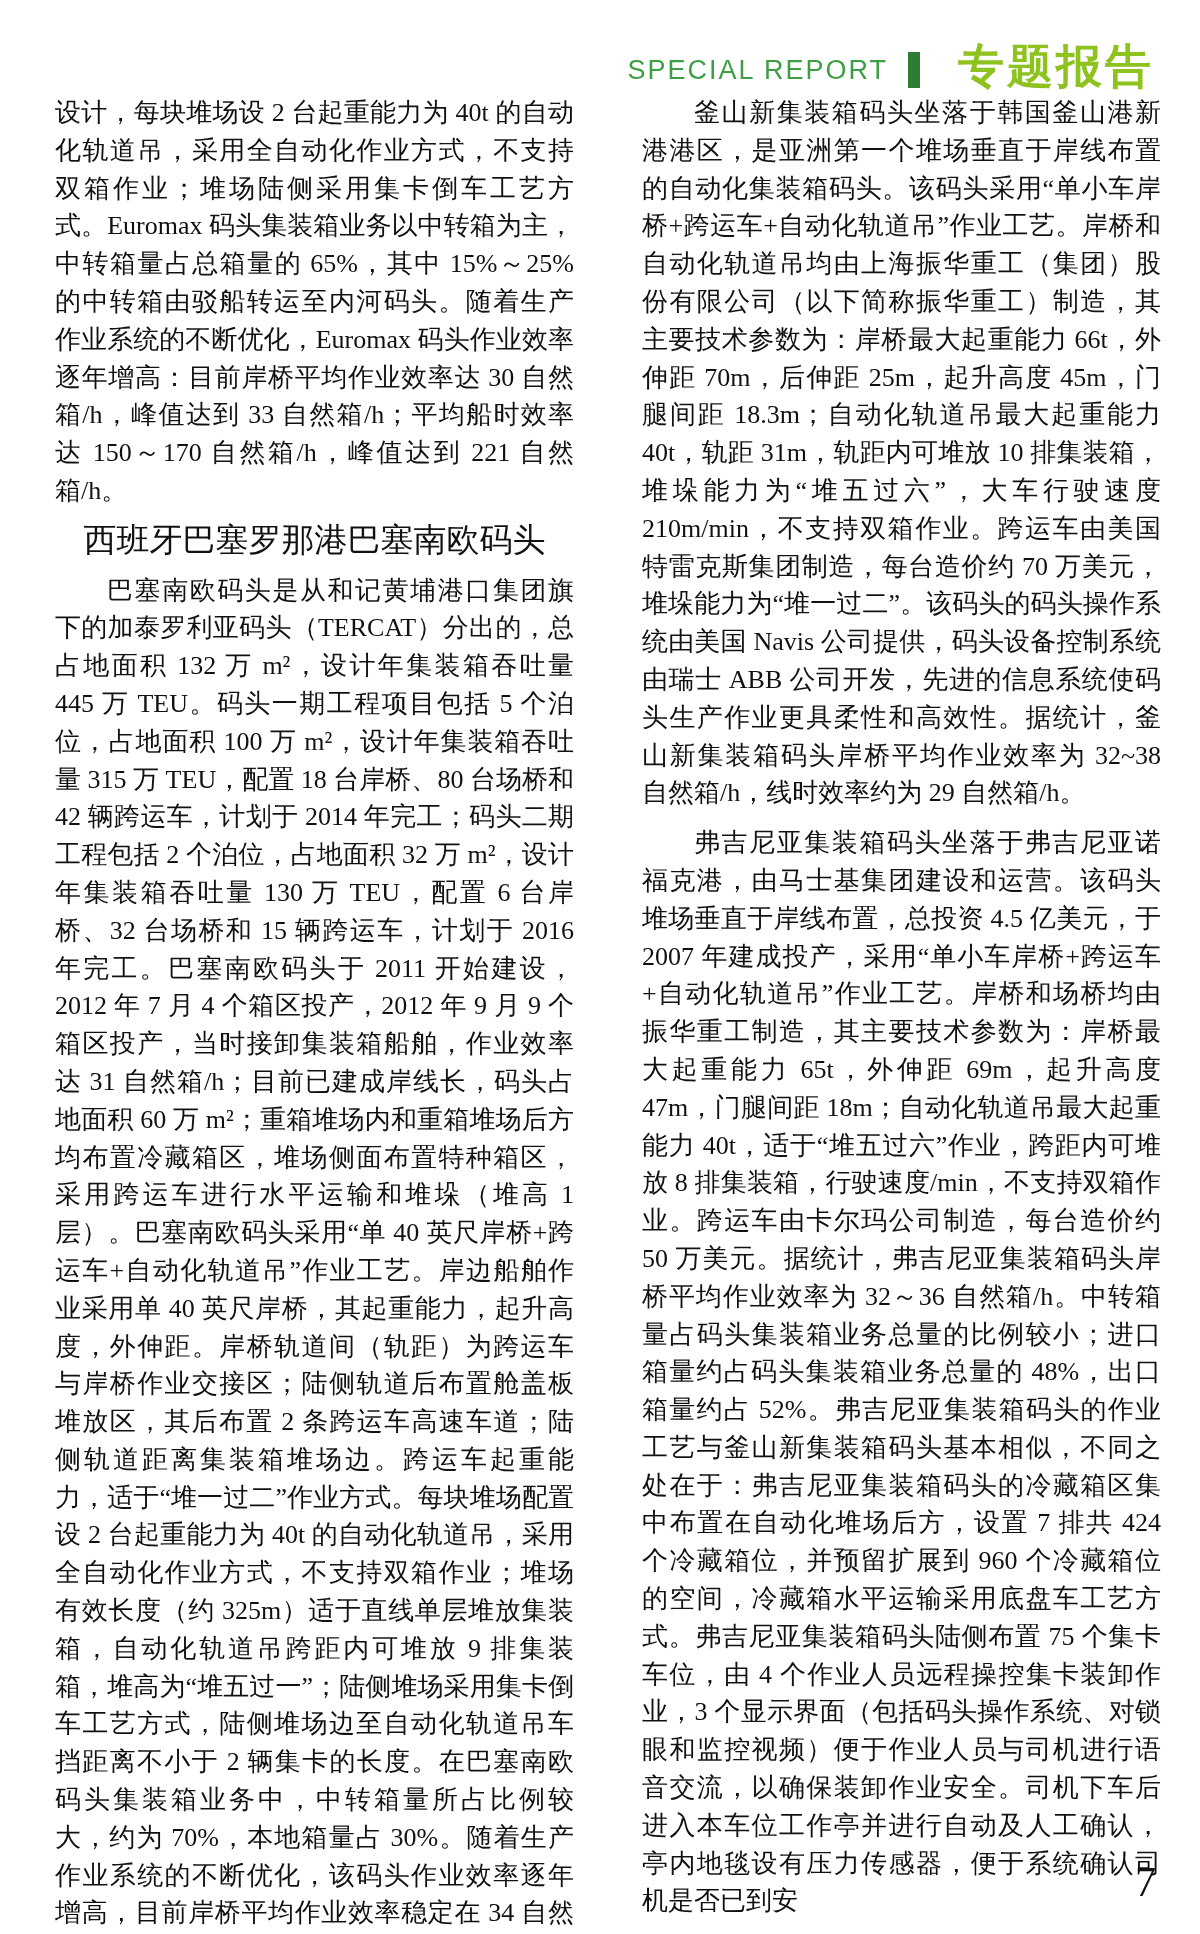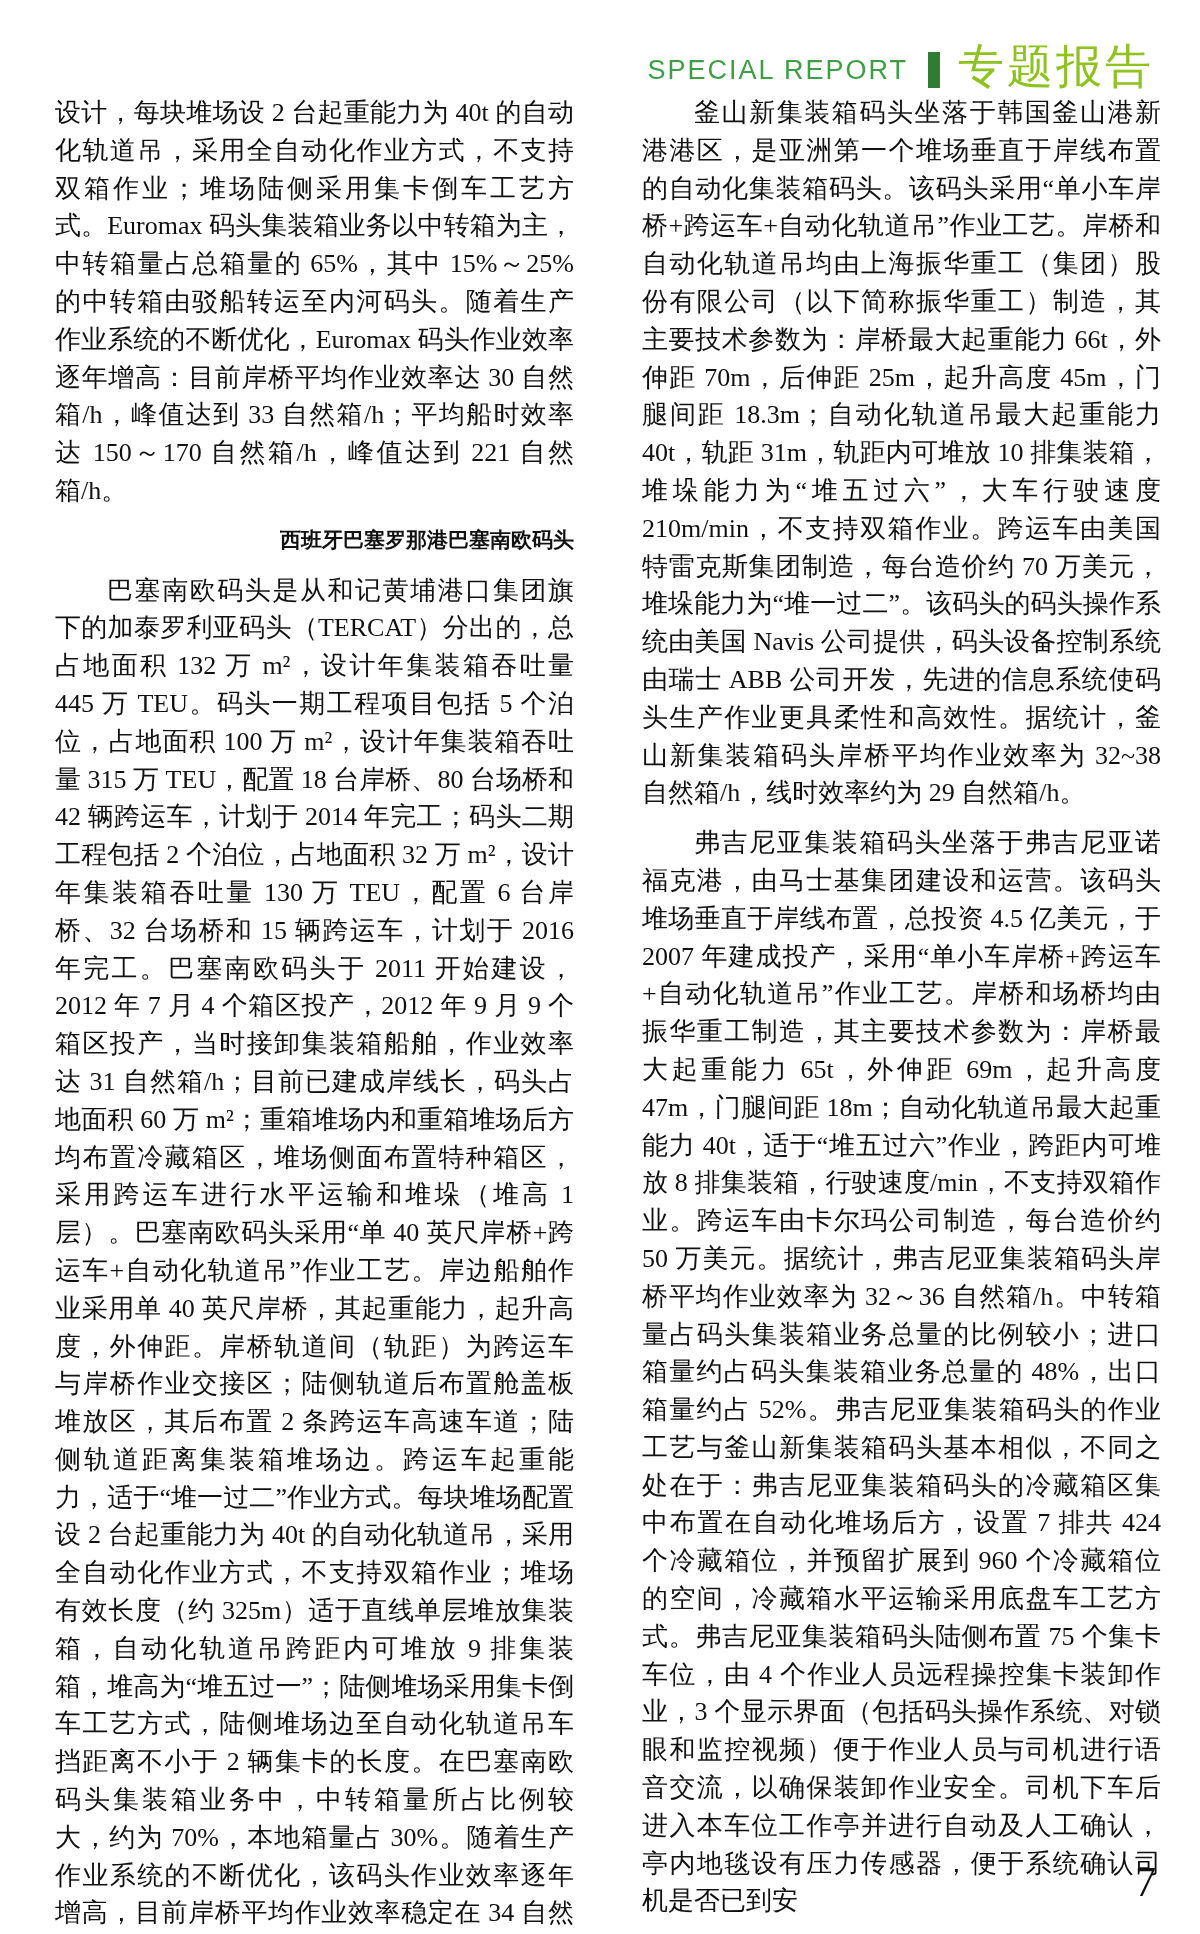--- a/index.html
+++ b/index.html
@@ -37,24 +37,25 @@
   .header-divider{
     width:4px;
     height:36px;
     background:#2f7d35;
     margin:0 12px 0 14px;
     transform:translateY(3px);
   }
   .report-zh{
     font-family:"Liberation Sans","DejaVu Sans",sans-serif;
     font-size:46px;
-    font-weight:normal;
+    font-weight:bold;
     letter-spacing:3px;
     color:var(--title-green);
     white-space:nowrap;
+    margin-left:20px;
   }
   
   .columns{
     position:absolute;
     top:64px;
     left:25px;
     width:1130px;
     display:flex;
     gap:44px;
   }
@@ -64,24 +65,24 @@
   }
   .body{
     font-size:26px;
     line-height:37.8px;
     text-align:justify;
     text-justify:inter-ideograph;
     color:var(--ink);
   }
   .body.indent{text-indent:2em;}
   .heading{
-    font-size:21px;
+    font-size:33px;
     line-height:37.8px;
-    font-weight:bold;
-    text-align:right;
+    font-weight:normal;
+    text-align:center;
     color:var(--ink);
   }
   
   .page-number{
     position:absolute;
     right:50px;
     bottom:34px;
     font-size:42px;
     font-family:"Liberation Serif","DejaVu Serif",serif;
     color:var(--ink);

